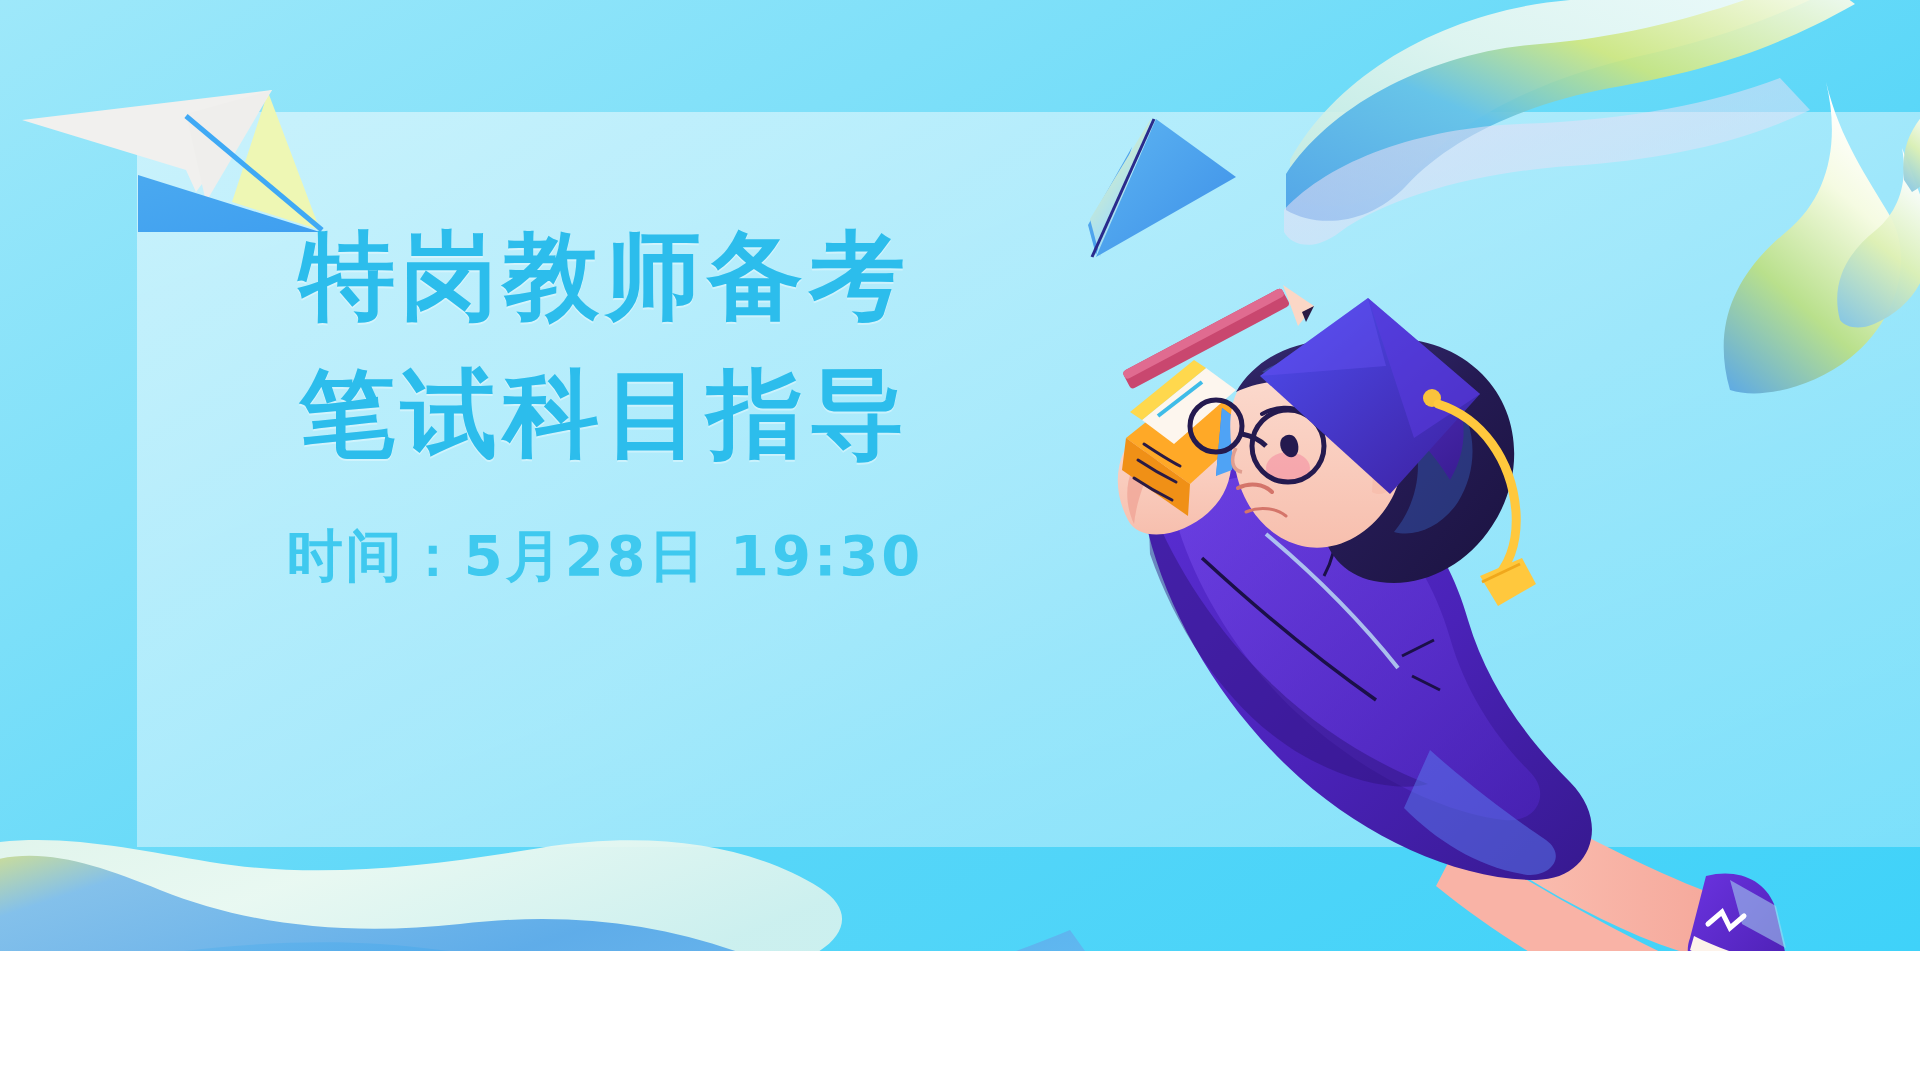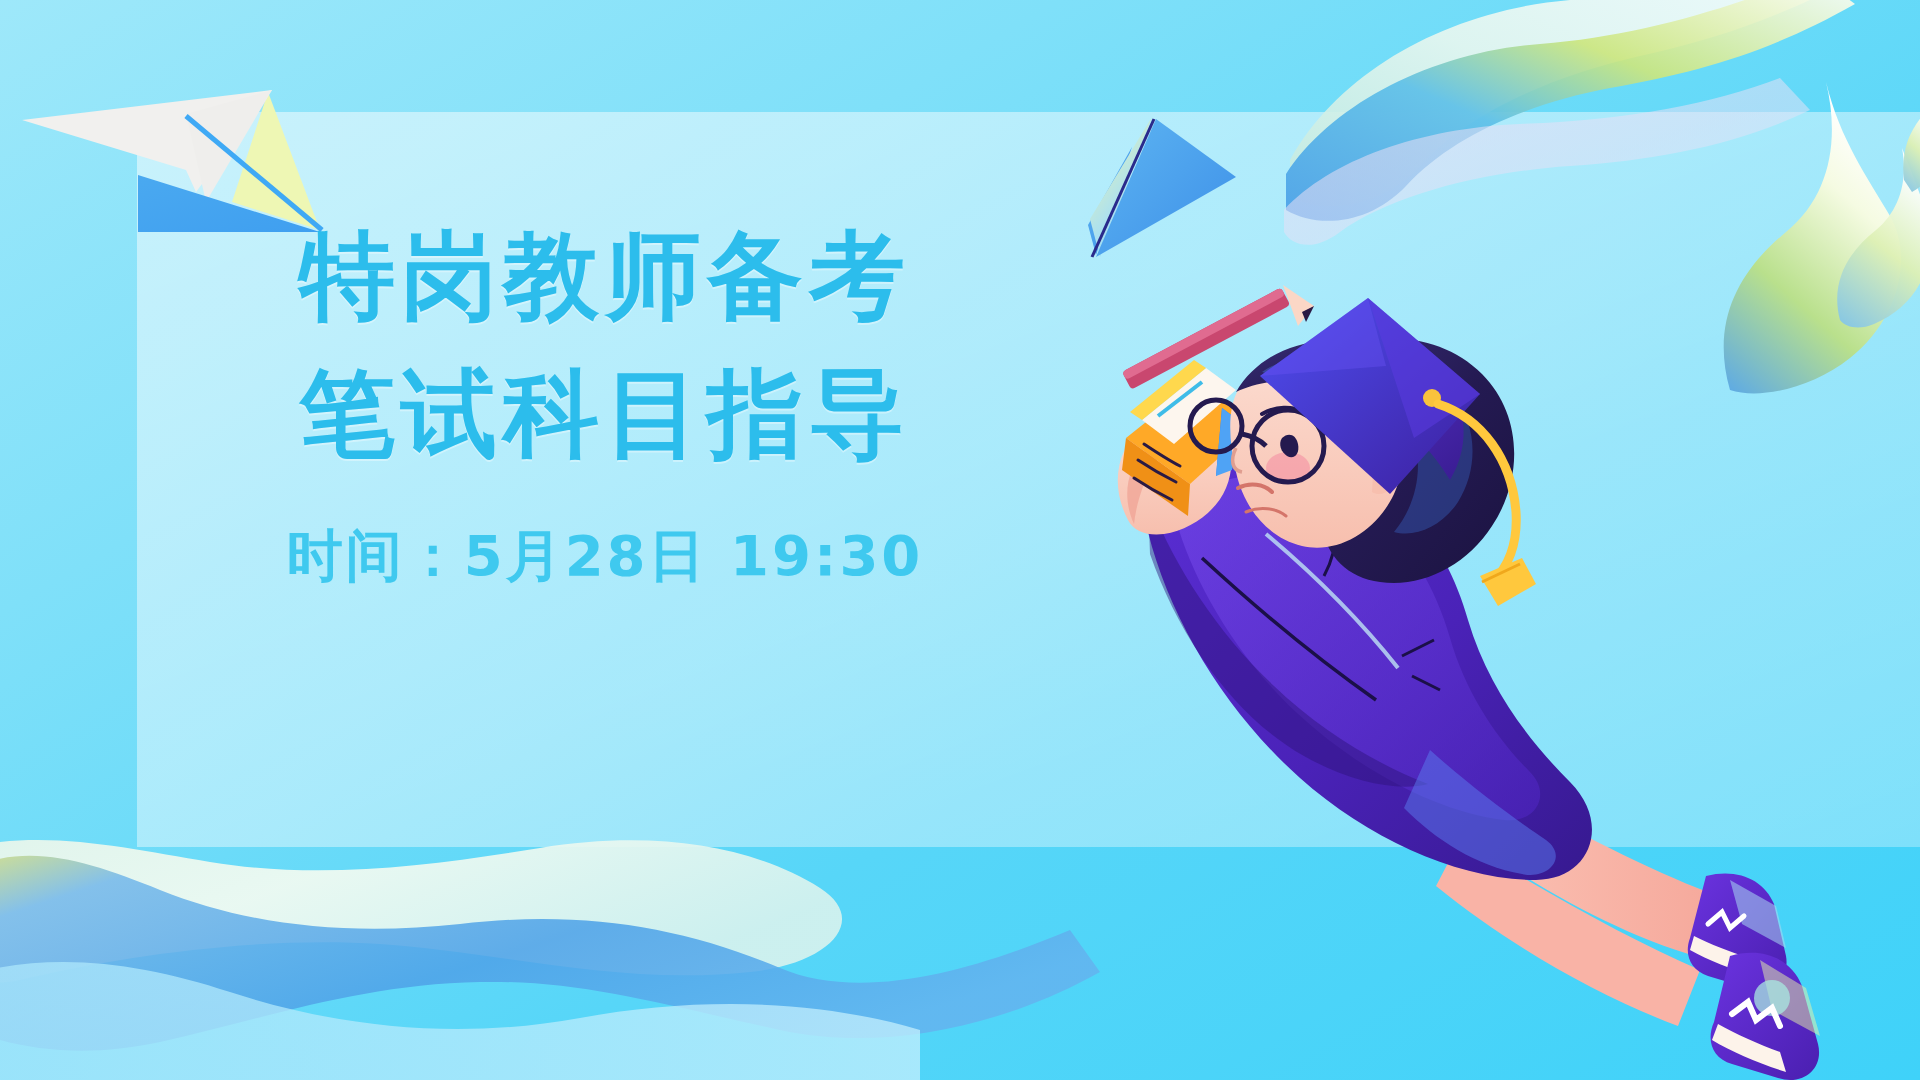--- a/index.html
+++ b/index.html
@@ -4,21 +4,21 @@
 <title>特岗教师备考笔试科目指导</title>
 <style>
   * { margin:0; padding:0; box-sizing:border-box; }
   html, body {
     width:1920px; height:1080px;
     overflow:hidden;
     font-family:"Liberation Sans", sans-serif;
   }
   #banner {
     position:relative;
-    width:1920px; height:1080px;
+    width:1920px; height:951px;
     background:linear-gradient(150deg,#9ee8fa 0%,#7fe0f9 28%,#57d6f8 62%,#3fd2f9 100%);
     overflow:hidden;
   }
 
   
   .inner-panel {
     position:absolute;
     left:137px; top:112px;
     width:1783px; height:735px;
     background:linear-gradient(160deg,rgba(255,255,255,.50) 0%,rgba(255,255,255,.42) 55%,rgba(255,255,255,.30) 100%);

